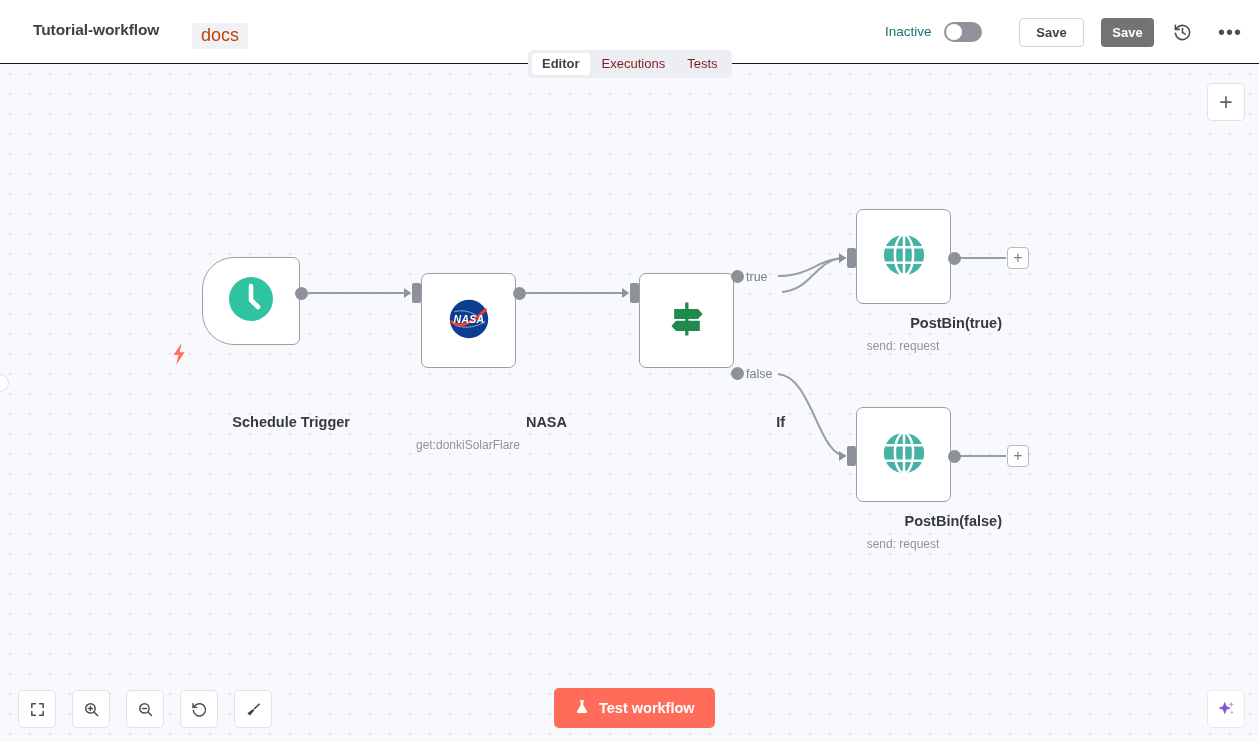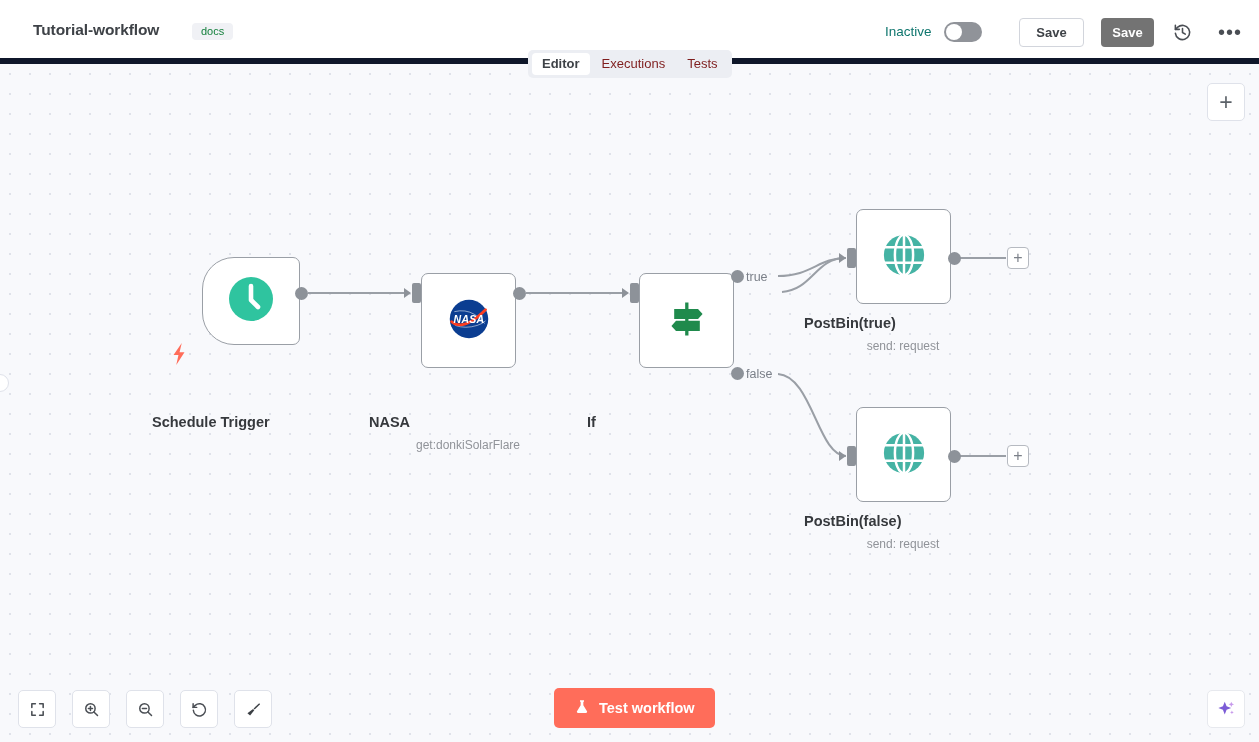--- a/index.html
+++ b/index.html
@@ -9,33 +9,33 @@
     overflow: hidden;
     font-family: "Liberation Sans", sans-serif;
     background: #ffffff;
   }
 
   
   #header {
     position: absolute; top: 0; left: 0;
     width: 1259px; height: 64px;
     background: #ffffff;
-    border-bottom: 6px solid #0f172a;
+    border-bottom: 1px solid #0f172a;
     z-index: 40;
   }
   #wf-title {
     position: absolute; left: 33px; top: 21px;
     font-size: 15.5px; font-weight: bold; color: #3e4247;
     letter-spacing: -0.1px;
   }
   #wf-tag {
     position: absolute; left: 192px; top: 23px;
     padding: 2px 9px 3px 9px;
     background: #f0f1f5; border-radius: 4px;
-    font-size: 11px; color: #15803d;
+    font-size: 18px; color: #c2410c;
   }
   #inactive-label {
     position: absolute; left: 885px; top: 24px;
     font-size: 13.5px; color: #0f766e;
   }
   #activation-toggle {
     position: absolute; left: 944px; top: 22px;
     width: 38px; height: 20px;
     border-radius: 10px; background: #909399;
     cursor: pointer;
@@ -112,21 +112,21 @@
     border: 1.6px solid #9a9fa6;
     border-radius: 7px;
     display: flex; align-items: center; justify-content: center;
     cursor: pointer;
   }
   .node.trigger {
     border-radius: 32px 7px 7px 32px;
   }
   .node-label {
     position: absolute;
-    text-align: left;
+    text-align: right;
     font-size: 14.5px; font-weight: bold; color: #36393d;
     white-space: nowrap;
   }
   .node-sublabel {
     position: absolute;
     text-align: center;
     font-size: 12px; color: #909399;
     white-space: nowrap;
   }
   .port-out {

